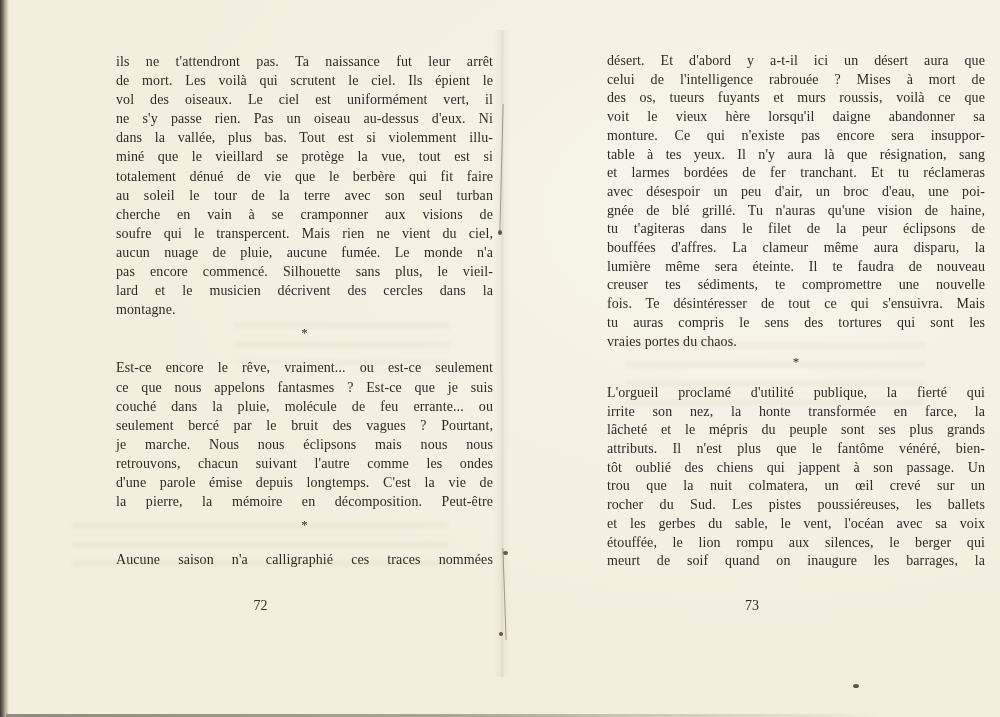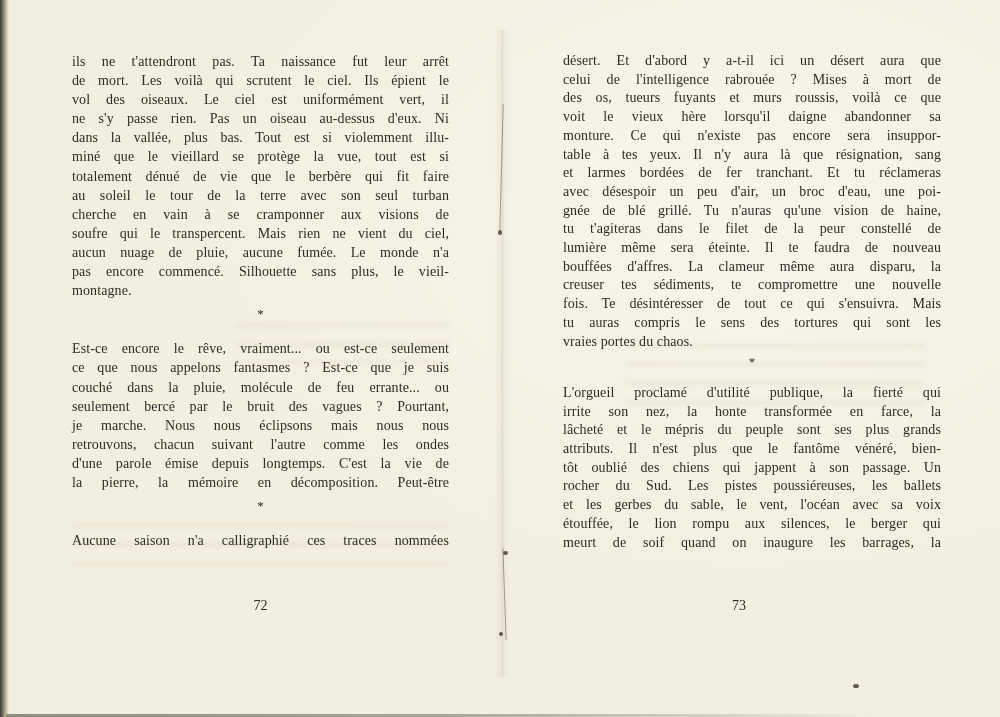--- a/index.html
+++ b/index.html
@@ -60,36 +60,36 @@
       180deg,
       rgba(165,155,110,0.13) 0px, rgba(165,155,110,0.13) 7px,
       rgba(165,155,110,0) 7px, rgba(165,155,110,0) 19px);
     filter: blur(1.6px);
   }
   .ghost.g1 { left: 235px; top: 322px; width: 215px; height: 42px; }
   .ghost.g2 { left: 72px;  top: 522px; width: 376px; height: 46px; }
   .ghost.g3 { left: 625px; top: 342px; width: 300px; height: 72px; }
 
   .page { position: absolute; top: 0; bottom: 0; }
-  .page .text { position: absolute; color: var(--ink); }
+  .page .text { position: absolute; color: var(--ink); margin-left: 44px; }
   .page-left  .text { left: 72px;  top: 52px; width: 377px;
                       font-size: 14px; line-height: 19.1px; }
   .page-right .text { left: 563px; top: 52px; width: 378px;
                       font-size: 14px; line-height: 18.7px; }
   .line { text-align: justify; text-align-last: justify; letter-spacing: 0.1px; }
   .line.last { text-align-last: left; }
   .separator { text-align: center; color: var(--ink); font-size: 13px; }
   .page-left  .separator { margin: 4px 0 16px; }
   .page-right .separator { margin: 2px 0 12px; }
   .pagenum {
     position: absolute; top: 598px; text-align: center;
     color: var(--ink); font-size: 14px;
   }
   .page-left  .pagenum { left: 72px;  width: 377px; }
-  .page-right .pagenum { left: 550px; width: 378px; }
+  .page-right .pagenum { left: 563px; width: 378px; }
 </style>
 </head>
 <body>
 
 <div class="scan">
   <div class="paper"></div>
   <div class="edge-left"></div>
   <div class="edge-bottom"></div>
   <div class="gutter"></div>
   <div class="crease c1"></div>
@@ -110,20 +110,21 @@
           <div class="line">vol des oiseaux. Le ciel est uniformément vert, il</div>
           <div class="line">ne s'y passe rien. Pas un oiseau au-dessus d'eux. Ni</div>
           <div class="line">dans la vallée, plus bas. Tout est si violemment illu-</div>
           <div class="line">miné que le vieillard se protège la vue, tout est si</div>
           <div class="line">totalement dénué de vie que le berbère qui fit faire</div>
           <div class="line">au soleil le tour de la terre avec son seul turban</div>
           <div class="line">cherche en vain à se cramponner aux visions de</div>
           <div class="line">soufre qui le transpercent. Mais rien ne vient du ciel,</div>
           <div class="line">aucun nuage de pluie, aucune fumée. Le monde n'a</div>
           <div class="line">pas encore commencé. Silhouette sans plus, le vieil-</div>
+          <div class="line">lard et le musicien décrivent des cercles dans la</div>
           <div class="line last">montagne.</div>
         </div>
         <div class="separator">*</div>
         <div class="paragraph">
           <div class="line">Est-ce encore le rêve, vraiment... ou est-ce seulement</div>
           <div class="line">ce que nous appelons fantasmes ? Est-ce que je suis</div>
           <div class="line">couché dans la pluie, molécule de feu errante... ou</div>
           <div class="line">seulement bercé par le bruit des vagues ? Pourtant,</div>
           <div class="line">je marche. Nous nous éclipsons mais nous nous</div>
           <div class="line">retrouvons, chacun suivant l'autre comme les ondes</div>
@@ -143,35 +144,36 @@
         <div class="paragraph">
           <div class="line">désert. Et d'abord y a-t-il ici un désert aura que</div>
           <div class="line">celui de l'intelligence rabrouée ? Mises à mort de</div>
           <div class="line">des os, tueurs fuyants et murs roussis, voilà ce que</div>
           <div class="line">voit le vieux hère lorsqu'il daigne abandonner sa</div>
           <div class="line">monture. Ce qui n'existe pas encore sera insuppor-</div>
           <div class="line">table à tes yeux. Il n'y aura là que résignation, sang</div>
           <div class="line">et larmes bordées de fer tranchant. Et tu réclameras</div>
           <div class="line">avec désespoir un peu d'air, un broc d'eau, une poi-</div>
           <div class="line">gnée de blé grillé. Tu n'auras qu'une vision de haine,</div>
-          <div class="line">tu t'agiteras dans le filet de la peur constellé de</div>
+          <div class="line">tu t'agiteras dans le filet de la peur éclipsons de</div>
+          <div class="line">bouffées d'affres. La clameur même aura disparu, la</div>
           <div class="line">lumière même sera éteinte. Il te faudra de nouveau</div>
-          <div class="line">bouffées d'affres. La clameur même aura disparu, la</div>
           <div class="line">creuser tes sédiments, te compromettre une nouvelle</div>
           <div class="line">fois. Te désintéresser de tout ce qui s'ensuivra. Mais</div>
           <div class="line">tu auras compris le sens des tortures qui sont les</div>
           <div class="line last">vraies portes du chaos.</div>
         </div>
         <div class="separator">*</div>
         <div class="paragraph">
           <div class="line">L'orgueil proclamé d'utilité publique, la fierté qui</div>
           <div class="line">irrite son nez, la honte transformée en farce, la</div>
           <div class="line">lâcheté et le mépris du peuple sont ses plus grands</div>
           <div class="line">attributs. Il n'est plus que le fantôme vénéré, bien-</div>
           <div class="line">tôt oublié des chiens qui jappent à son passage. Un</div>
+          <div class="line">trou que la nuit colmatera, un œil crevé sur un</div>
           <div class="line">rocher du Sud. Les pistes poussiéreuses, les ballets</div>
           <div class="line">et les gerbes du sable, le vent, l'océan avec sa voix</div>
           <div class="line">étouffée, le lion rompu aux silences, le berger qui</div>
           <div class="line">meurt de soif quand on inaugure les barrages, la</div>
         </div>
       </div>
     <div class="pagenum">73</div>
   </div>
 </div>
 

